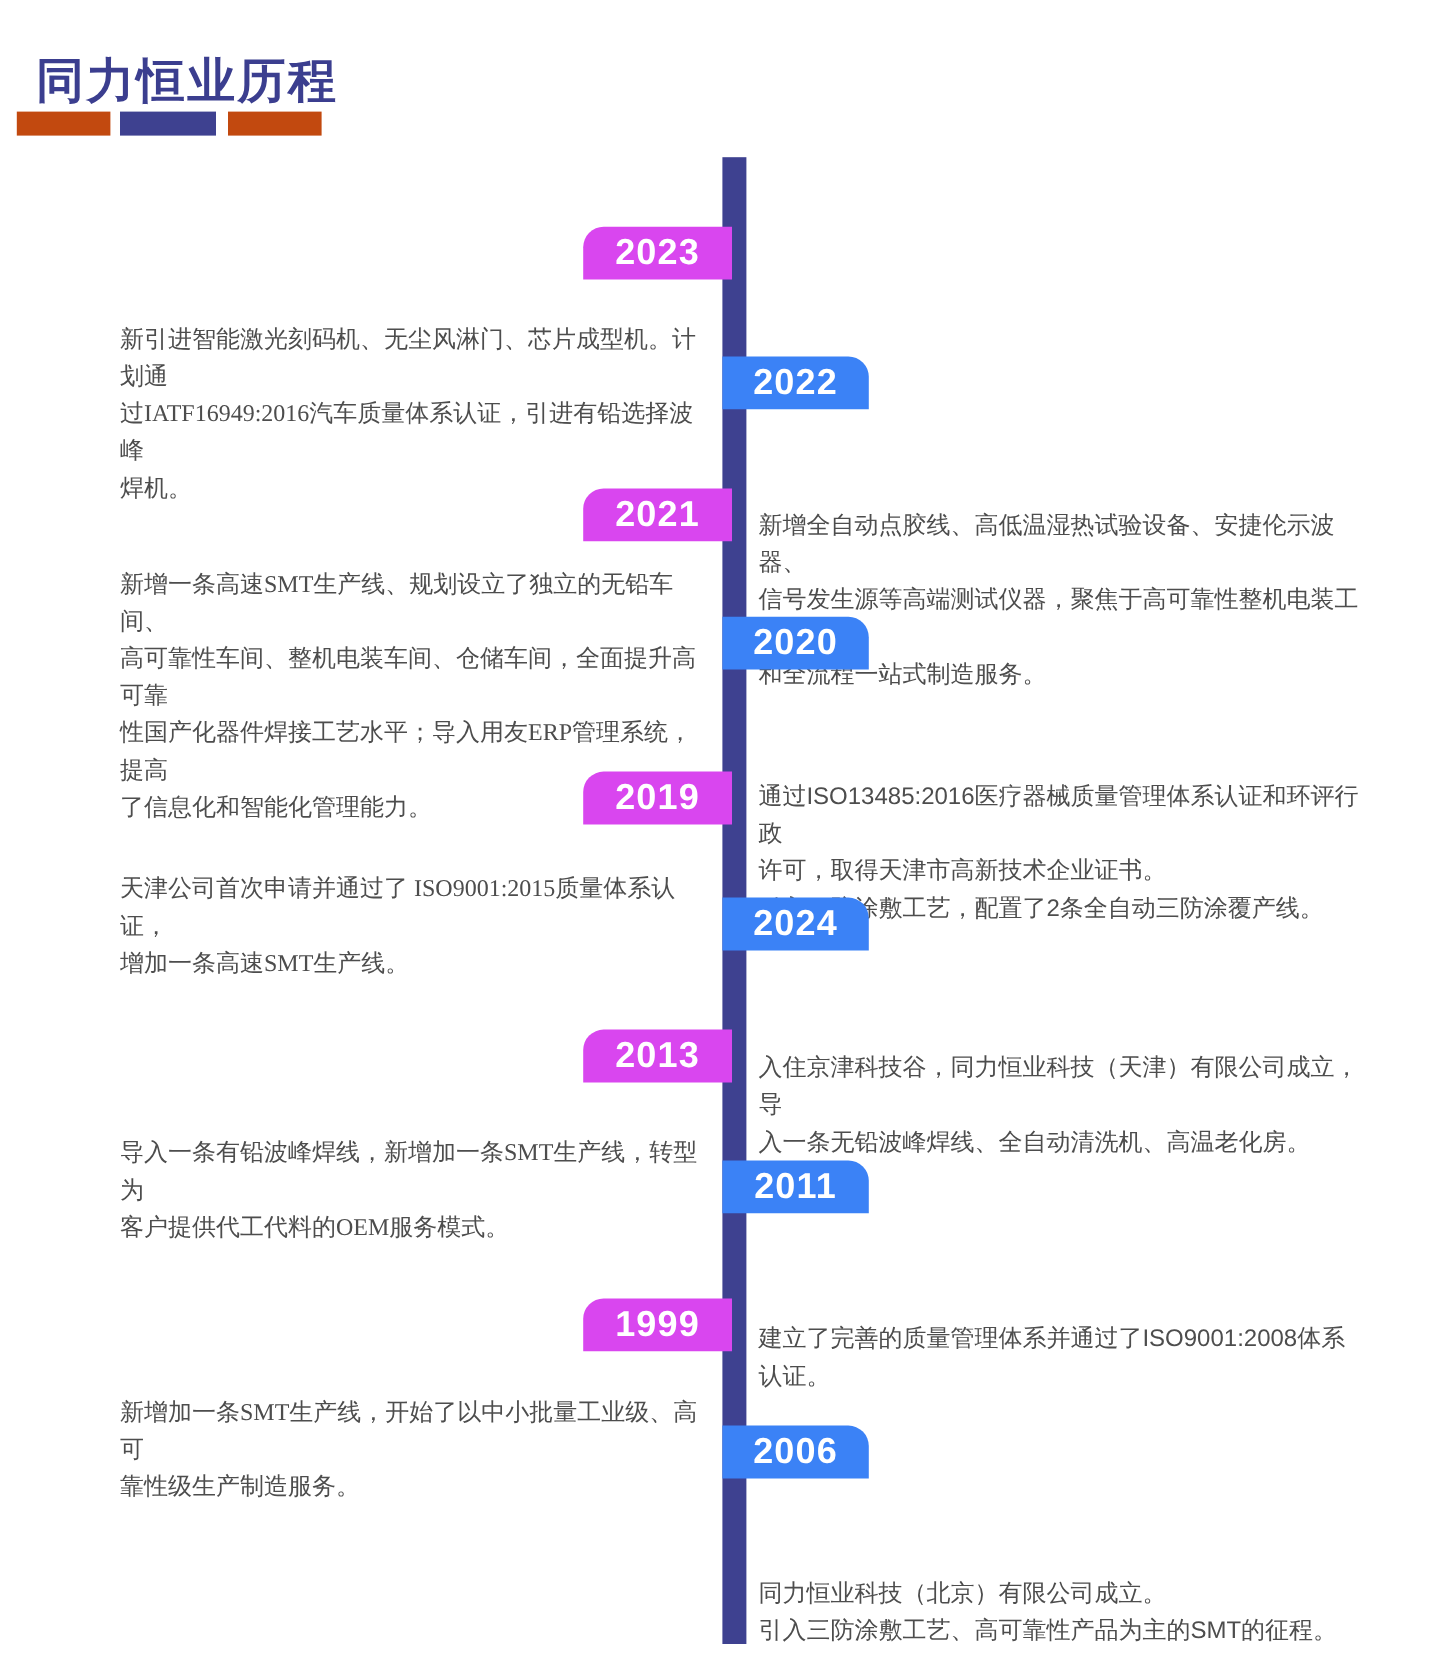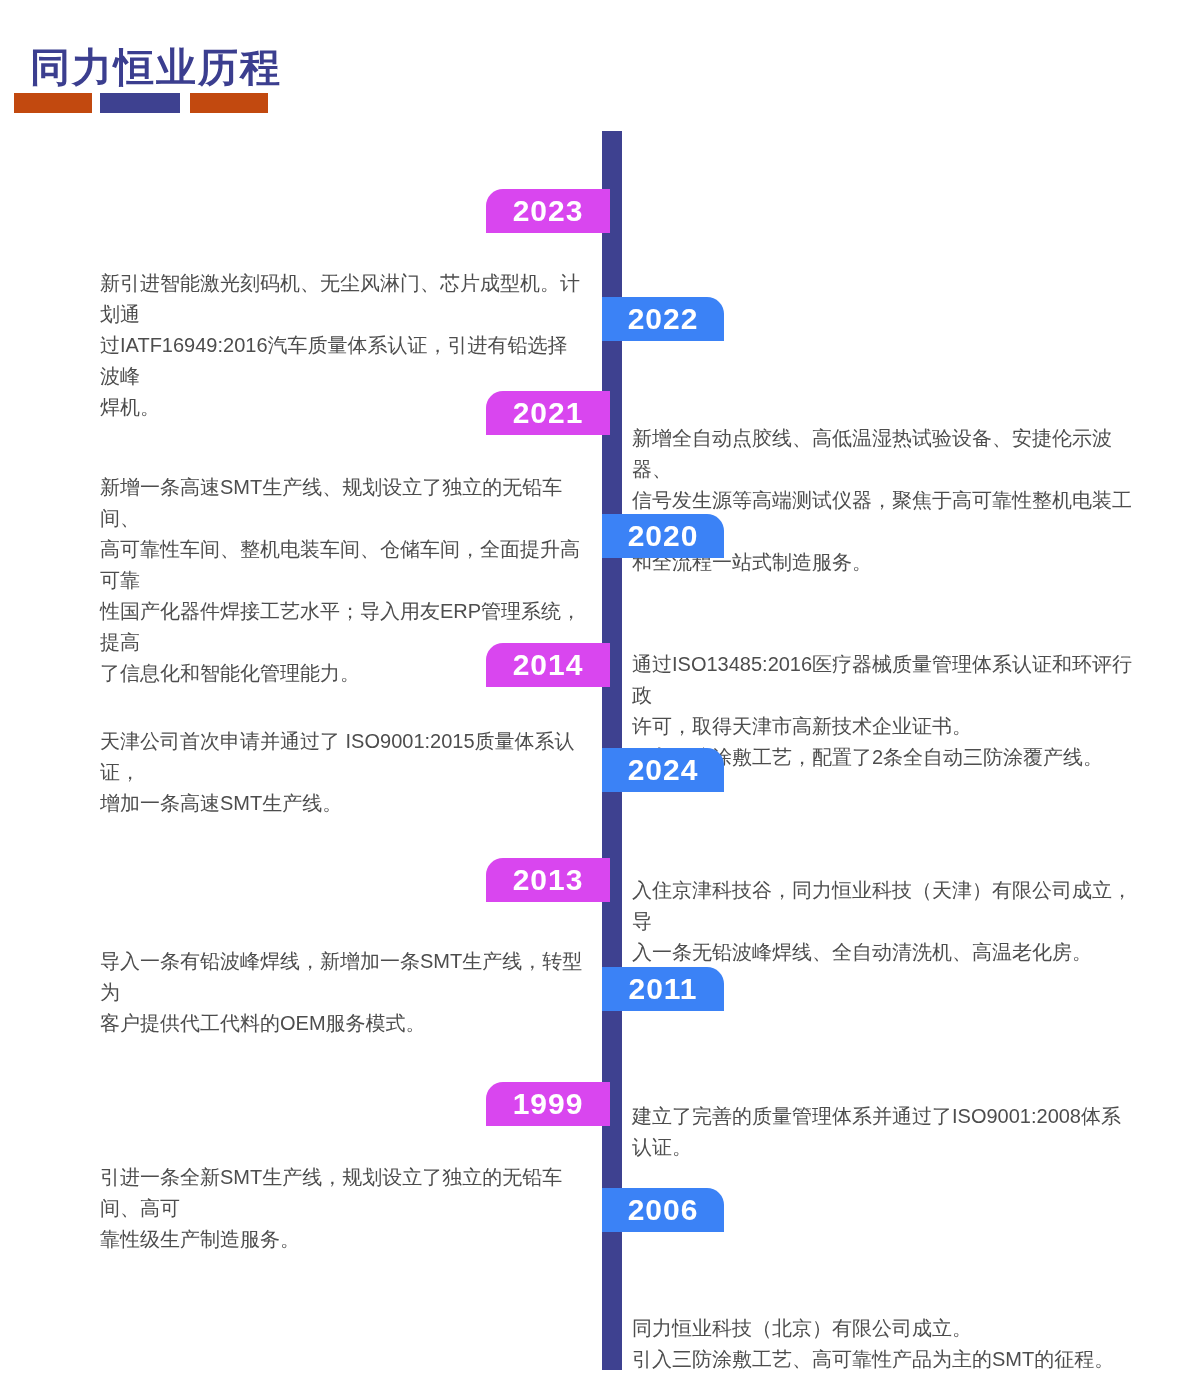--- a/index.html
+++ b/index.html
@@ -48,21 +48,21 @@
     background: #3b82f6;
     border-radius: 0 17px 0 0;
   }
   
   .milestone {
     position: absolute;
     font-size: 20px; line-height: 31px;
     color: #4d4d4d;
     white-space: pre-line;
   }
-  .milestone.left  { left: 80px;  width: 505px; }
+  .milestone.left  { left: 80px;  width: 505px; font-family: Liberation Serif, serif; }
   .milestone.right { left: 612px; width: 525px; margin-top: 47px; }
 </style>
 </head>
 <body>
 
 <div class="canvas">
 
   <div class="page-title">同力恒业历程</div>
   <div class="title-bar b1"></div>
   <div class="title-bar b2"></div>
@@ -73,48 +73,48 @@
   <div class="badge left" style="top:179px">2023</div>
   <div class="milestone left" style="top:248px">新引进智能激光刻码机、无尘风淋门、芯片成型机。计划通
 过IATF16949:2016汽车质量体系认证，引进有铅选择波峰
 焊机。</div>
 
   <div class="badge right" style="top:287px">2022</div>
   <div class="milestone right" style="top:356px">新增全自动点胶线、高低温湿热试验设备、安捷伦示波器、
 信号发生源等高端测试仪器，聚焦于高可靠性整机电装工艺
 和全流程一站式制造服务。</div>
 
-  <div class="badge left" style="top:381px">2021</div>
+  <div class="badge left" style="top:397px">2021</div>
   <div class="milestone left" style="top:452px">新增一条高速SMT生产线、规划设立了独立的无铅车间、
 高可靠性车间、整机电装车间、仓储车间，全面提升高可靠
 性国产化器件焊接工艺水平；导入用友ERP管理系统，提高
 了信息化和智能化管理能力。</div>
 
   <div class="badge right" style="top:504px">2020</div>
   <div class="milestone right" style="top:582px">通过ISO13485:2016医疗器械质量管理体系认证和环评行政
 许可，取得天津市高新技术企业证书。
 引入三防涂敷工艺，配置了2条全自动三防涂覆产线。</div>
 
-  <div class="badge left" style="top:633px">2014</div>
+  <div class="badge left" style="top:633px">2019</div>
   <div class="milestone left" style="top:706px">天津公司首次申请并通过了 ISO9001:2015质量体系认证，
 增加一条高速SMT生产线。</div>
 
   <div class="badge right" style="top:738px">2024</div>
   <div class="milestone right" style="top:808px">入住京津科技谷，同力恒业科技（天津）有限公司成立，导
 入一条无铅波峰焊线、全自动清洗机、高温老化房。</div>
 
   <div class="badge left" style="top:848px">2013</div>
   <div class="milestone left" style="top:926px">导入一条有铅波峰焊线，新增加一条SMT生产线，转型为
 客户提供代工代料的OEM服务模式。</div>
 
   <div class="badge right" style="top:957px">2011</div>
   <div class="milestone right" style="top:1034px">建立了完善的质量管理体系并通过了ISO9001:2008体系
 认证。</div>
 
   <div class="badge left" style="top:1072px">1999</div>
-  <div class="milestone left" style="top:1142px">引进一条全新SMT生产线，规划设立了独立的无铅车间、高可
+  <div class="milestone left" style="top:1142px">新增加一条SMT生产线，开始了以中小批量工业级、高可
 靠性级生产制造服务。</div>
 
   <div class="badge right" style="top:1178px">2006</div>
   <div class="milestone right" style="top:1246px">同力恒业科技（北京）有限公司成立。
 引入三防涂敷工艺、高可靠性产品为主的SMT的征程。</div>
 
 </div>
 
 </body></html>

